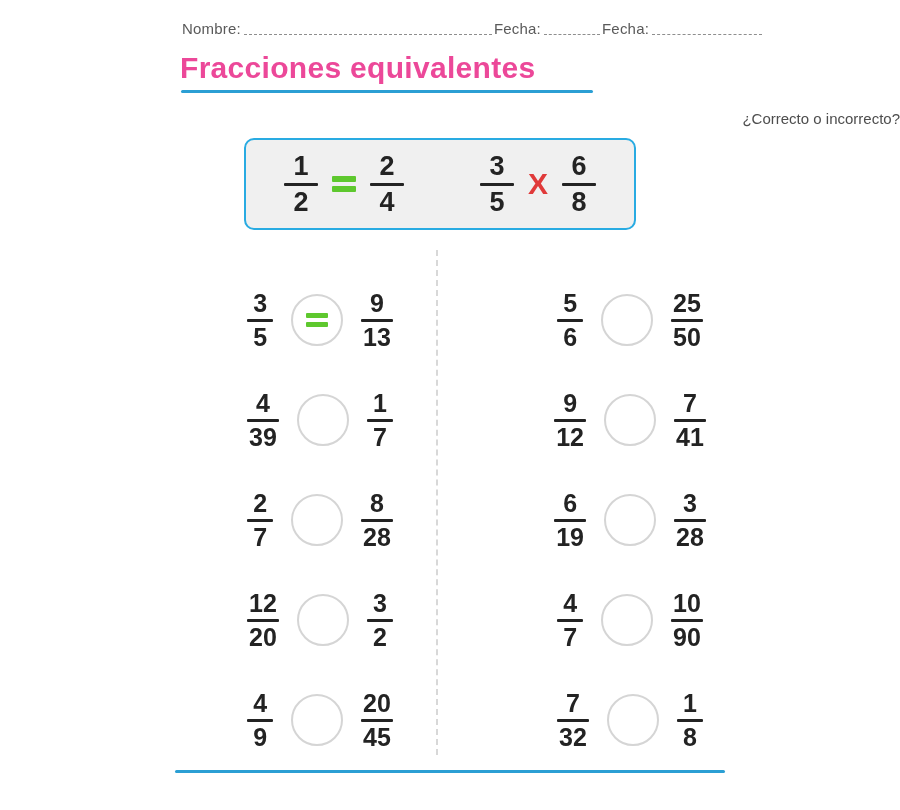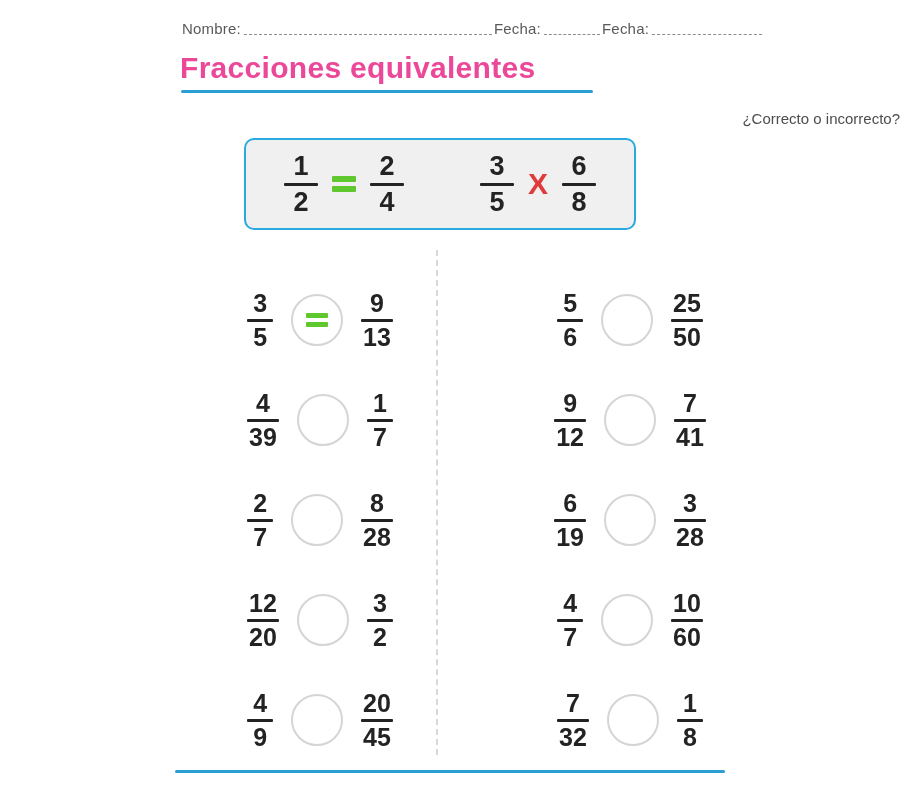--- a/index.html
+++ b/index.html
@@ -383,21 +383,21 @@
       <div class="ex-row">
           <div class="fraction">
             <span class="num">4</span>
             <span class="bar"></span>
             <span class="den">7</span>
           </div>
           <div class="answer-circle"></div>
           <div class="fraction">
             <span class="num">10</span>
             <span class="bar"></span>
-            <span class="den">60</span>
+            <span class="den">90</span>
           </div>
         </div>
       <div class="ex-row">
           <div class="fraction">
             <span class="num">7</span>
             <span class="bar"></span>
             <span class="den">32</span>
           </div>
           <div class="answer-circle"></div>
           <div class="fraction">

